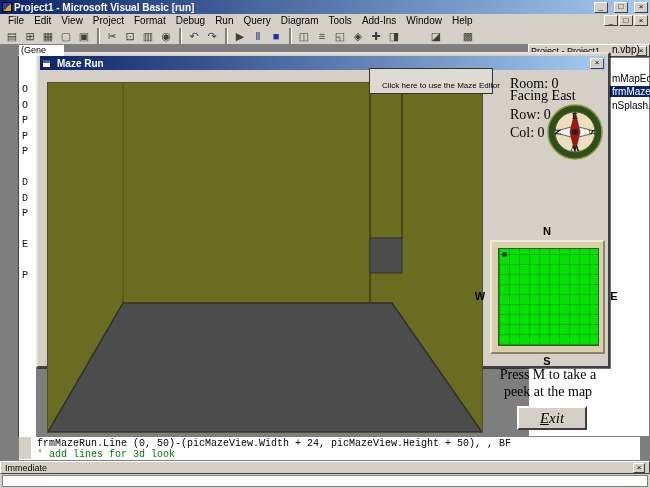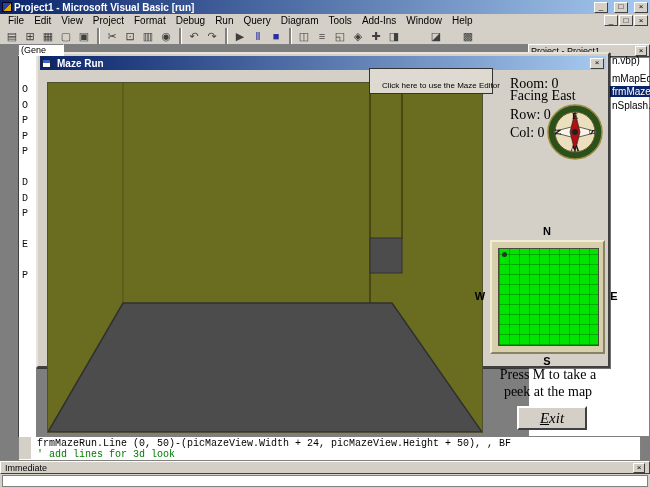--- a/index.html
+++ b/index.html
@@ -162,21 +162,21 @@
 </div>
 
 <div class="a in" style="left:18px;top:44px;width:46px;height:12px;background:#fff;z-index:30;font-size:9px;line-height:10px;padding-left:2px;">(Gene</div>
 
 <div class="a chrome out" style="left:528px;top:44px;width:122px;height:13px;display:flex;align-items:center;font-size:9px;padding:0 2px;">
   <span>Project - Project1</span>
   <span style="flex:1"></span>
   <button class="winbtn" style="width:12px;height:10px;">×</button>
 </div>
 <div class="a" style="left:528px;top:57px;width:122px;height:380px;background:#fff;border:1px solid #808080;"></div>
-<div class="tree-item" style="left:612px;top:55px;">n.vbp)</div>
+<div class="tree-item" style="left:612px;top:44px;">n.vbp)</div>
 <div class="tree-item" style="left:612px;top:73px;">mMapEdit</div>
 <div class="tree-item selected" style="left:610px;top:86px;">frmMazeR</div>
 <div class="tree-item" style="left:612px;top:100px;">nSplash.frm</div>
 
 <div class="a chrome out" style="left:0;top:461px;width:650px;height:13px;display:flex;align-items:center;font-size:9px;padding:0 4px;">
   <span>Immediate</span>
   <span style="flex:1"></span>
   <button class="winbtn" style="width:12px;height:10px;">×</button>
 </div>
 <div class="a" style="left:0;top:474px;width:650px;height:14px;background:var(--chrome,#d4d0c8);">

